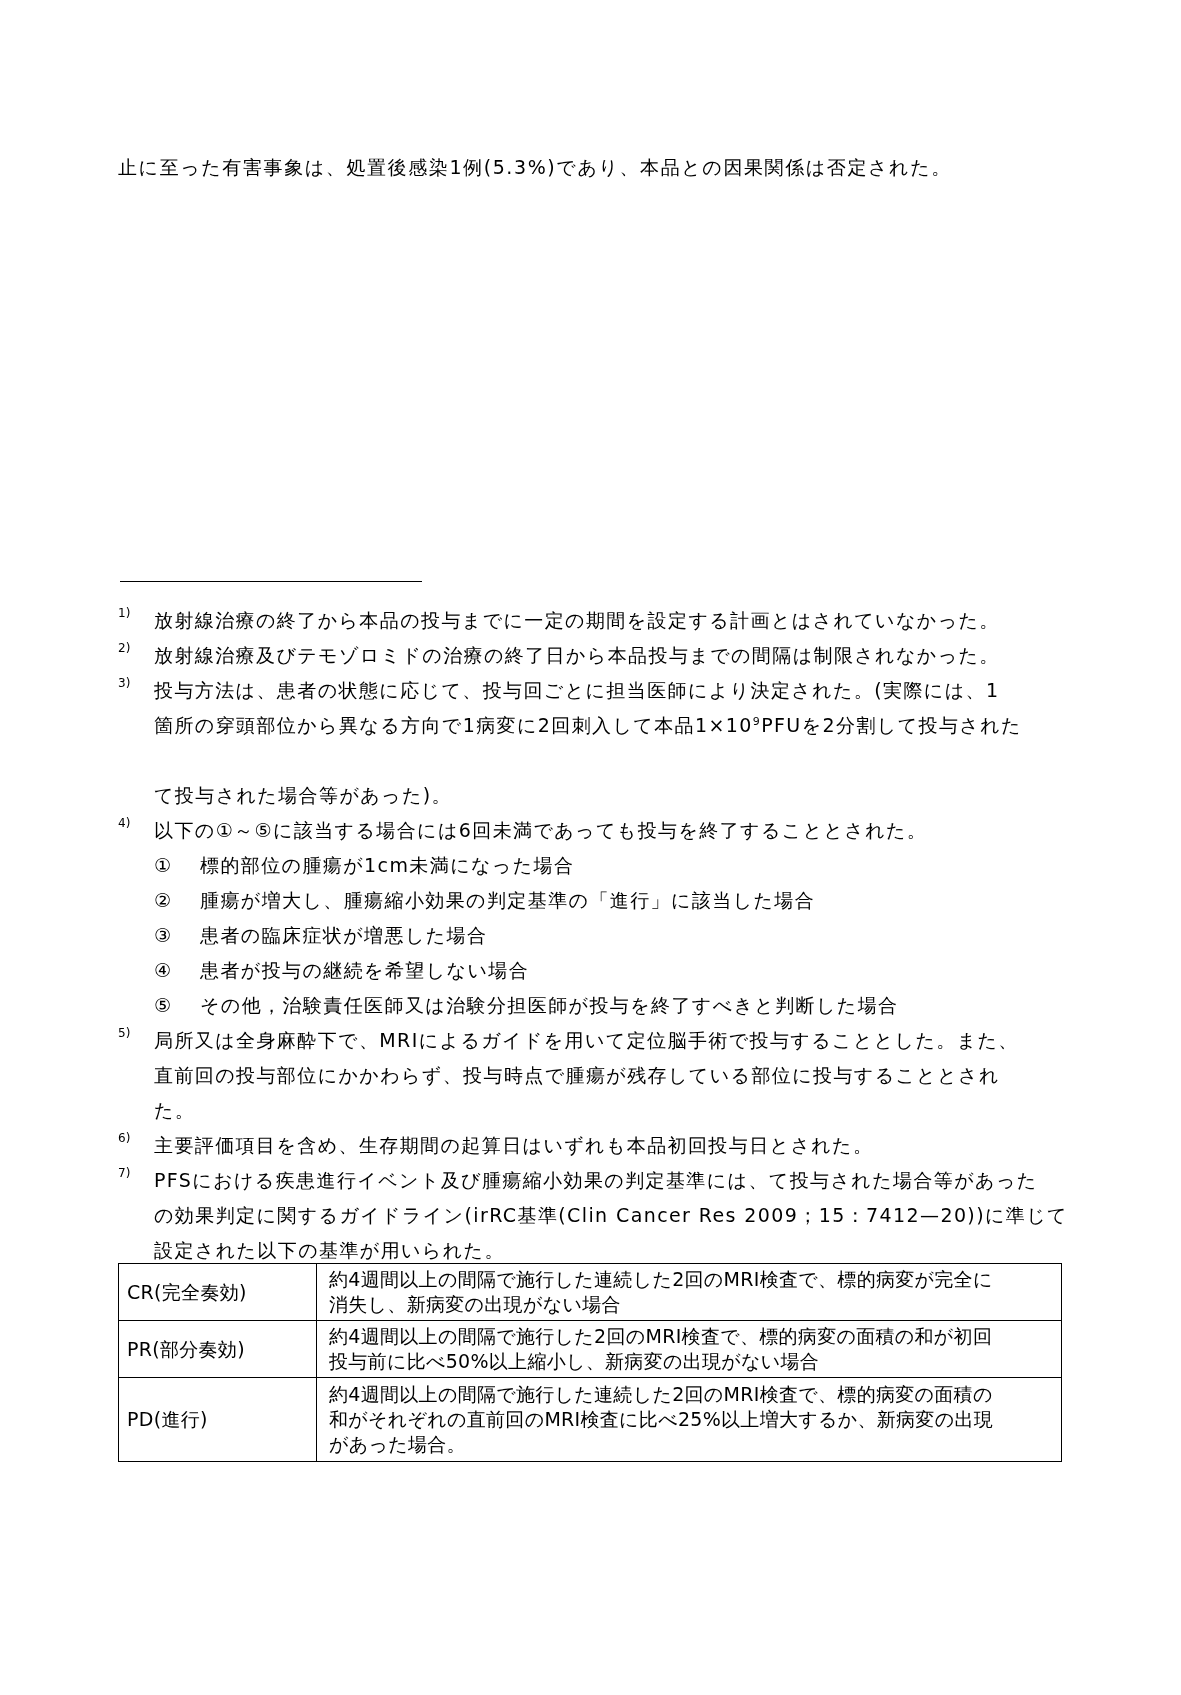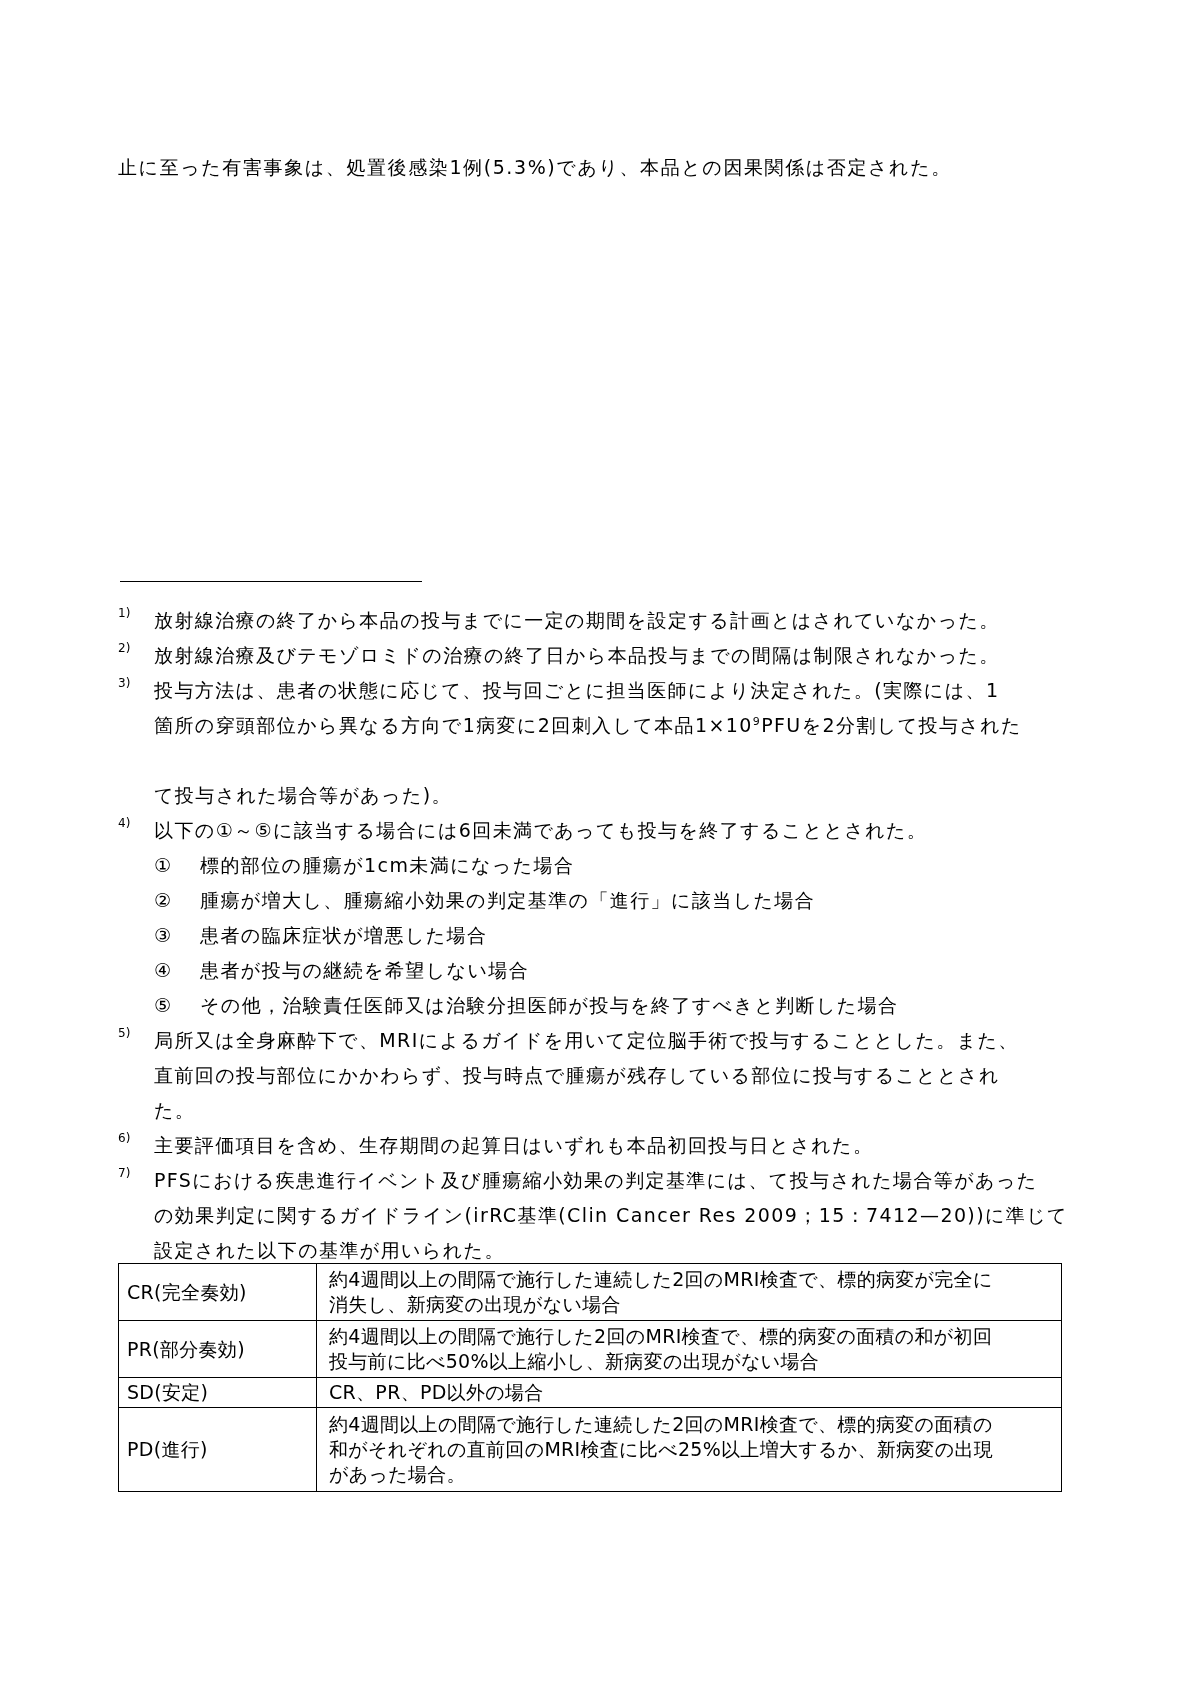--- a/index.html
+++ b/index.html
@@ -136,26 +136,20 @@
           <div>消失し、新病変の出現がない場合</div>
         </td>
       </tr>
       <tr style="height:57px;">
         <td class="label">PR(部分奏効)</td>
         <td class="desc">
           <div>約4週間以上の間隔で施行した2回のMRI検査で、標的病変の面積の和が初回</div>
           <div>投与前に比べ50%以上縮小し、新病変の出現がない場合</div>
         </td>
       </tr>
-      <tr style="height:30px;">
-        <td class="label">SD(安定)</td>
-        <td class="desc">
-          <div>CR、PR、PD以外の場合</div>
-        </td>
-      </tr>
       <tr style="height:84px;">
         <td class="label">PD(進行)</td>
         <td class="desc">
           <div>約4週間以上の間隔で施行した連続した2回のMRI検査で、標的病変の面積の</div>
           <div>和がそれぞれの直前回のMRI検査に比べ25%以上増大するか、新病変の出現</div>
           <div>があった場合。</div>
         </td>
       </tr>
     </tbody>
   </table>

